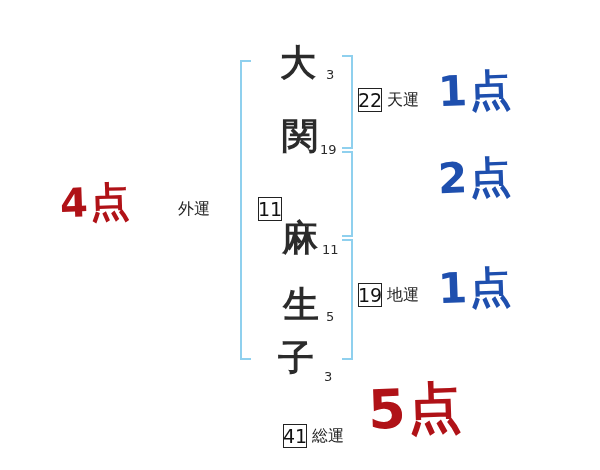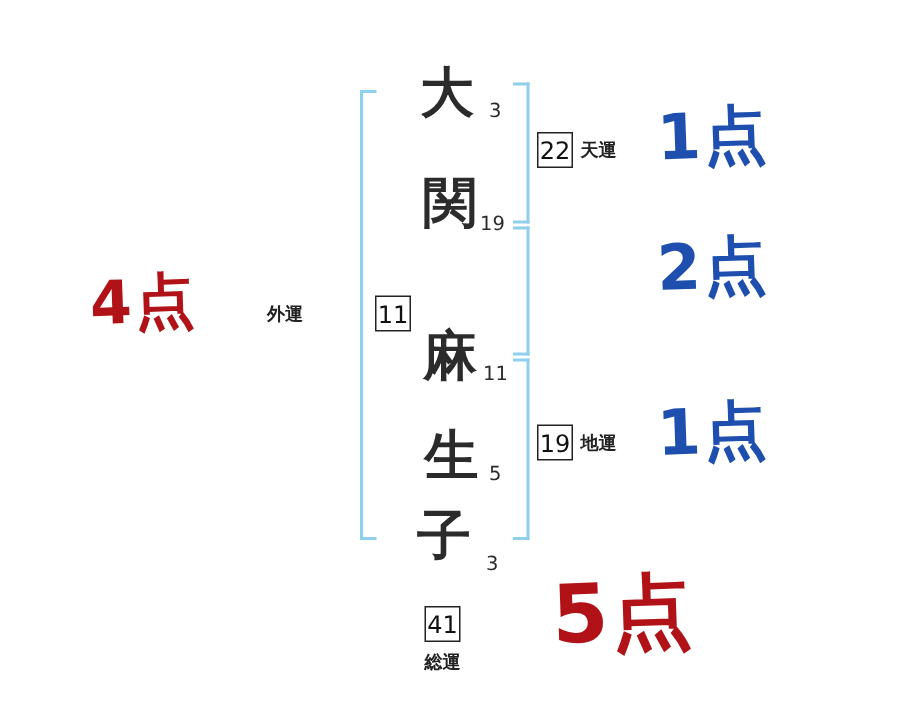--- a/index.html
+++ b/index.html
@@ -38,28 +38,27 @@
     position:absolute;
     display:flex;
     align-items:center;
     gap:5px;
   }
   .fbox{
     width:24px;height:24px;
     border:1.5px solid #222222;
     background:#ffffff;
     display:flex;align-items:center;justify-content:center;
-    font-size:16px;color:#111111;
+    font-size:19px;color:#111111;
     box-sizing:border-box;
   }
   .flabel{
-    font-size:12px;
+    font-size:16px;
     color:#222222;
     white-space:nowrap;
-    font-weight:bold;
   }
 
   
   .score{
     position:absolute;
     font-weight:700;
     line-height:1;
     letter-spacing:2px;
     transform:rotate(-2deg);
   }
@@ -102,21 +101,21 @@
     <span class="fbox">22</span>
     <span class="flabel">天運</span>
   </div>
 
 
   <div class="fortune" style="left:358px;top:283px;">
     <span class="fbox">19</span>
     <span class="flabel">地運</span>
   </div>
 
-  <div class="fortune" style="left:283px;top:404px;flex-direction:column;">
+  <div class="fortune" style="left:283px;top:424px;">
     <span class="fbox">41</span>
     <span class="flabel">総運</span>
   </div>
 
   <div class="score blue" style="left:438px;top:70px;">1点</div>
   <div class="score blue" style="left:438px;top:157px;">2点</div>
   <div class="score blue" style="left:438px;top:267px;">1点</div>
 
   <div class="score red total" style="left:368px;top:382px;">5点</div>
 

